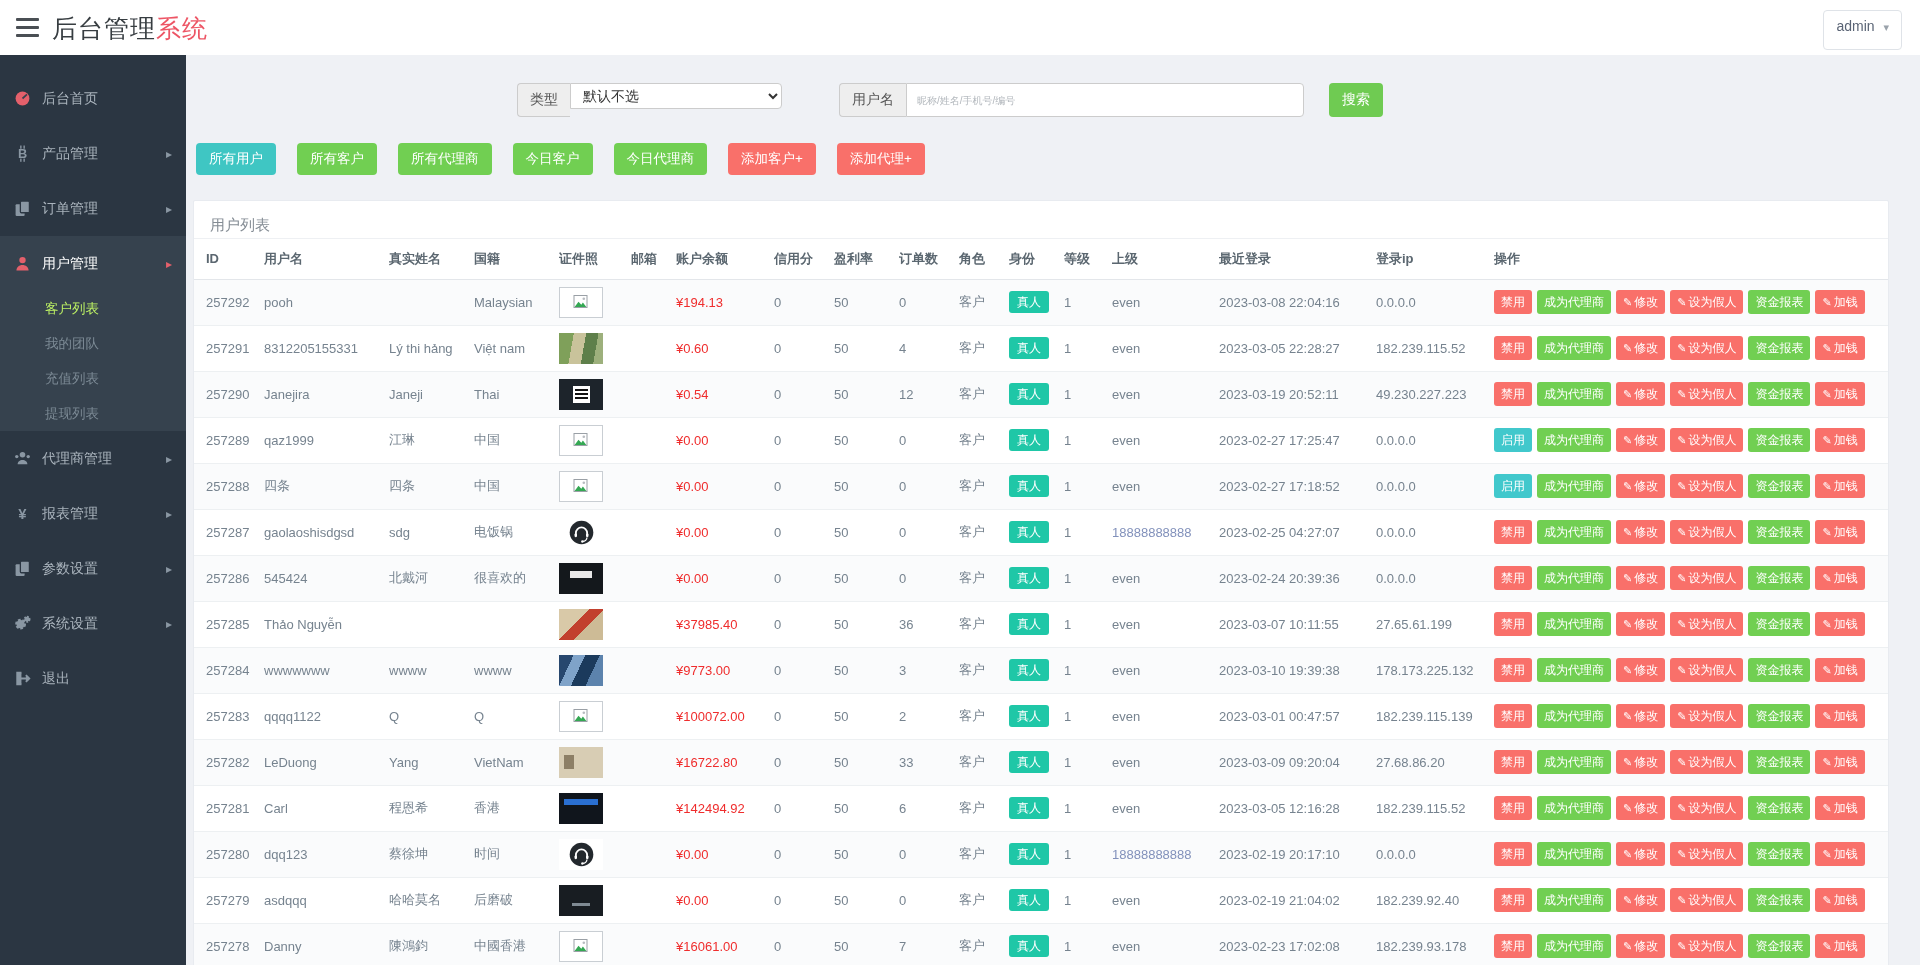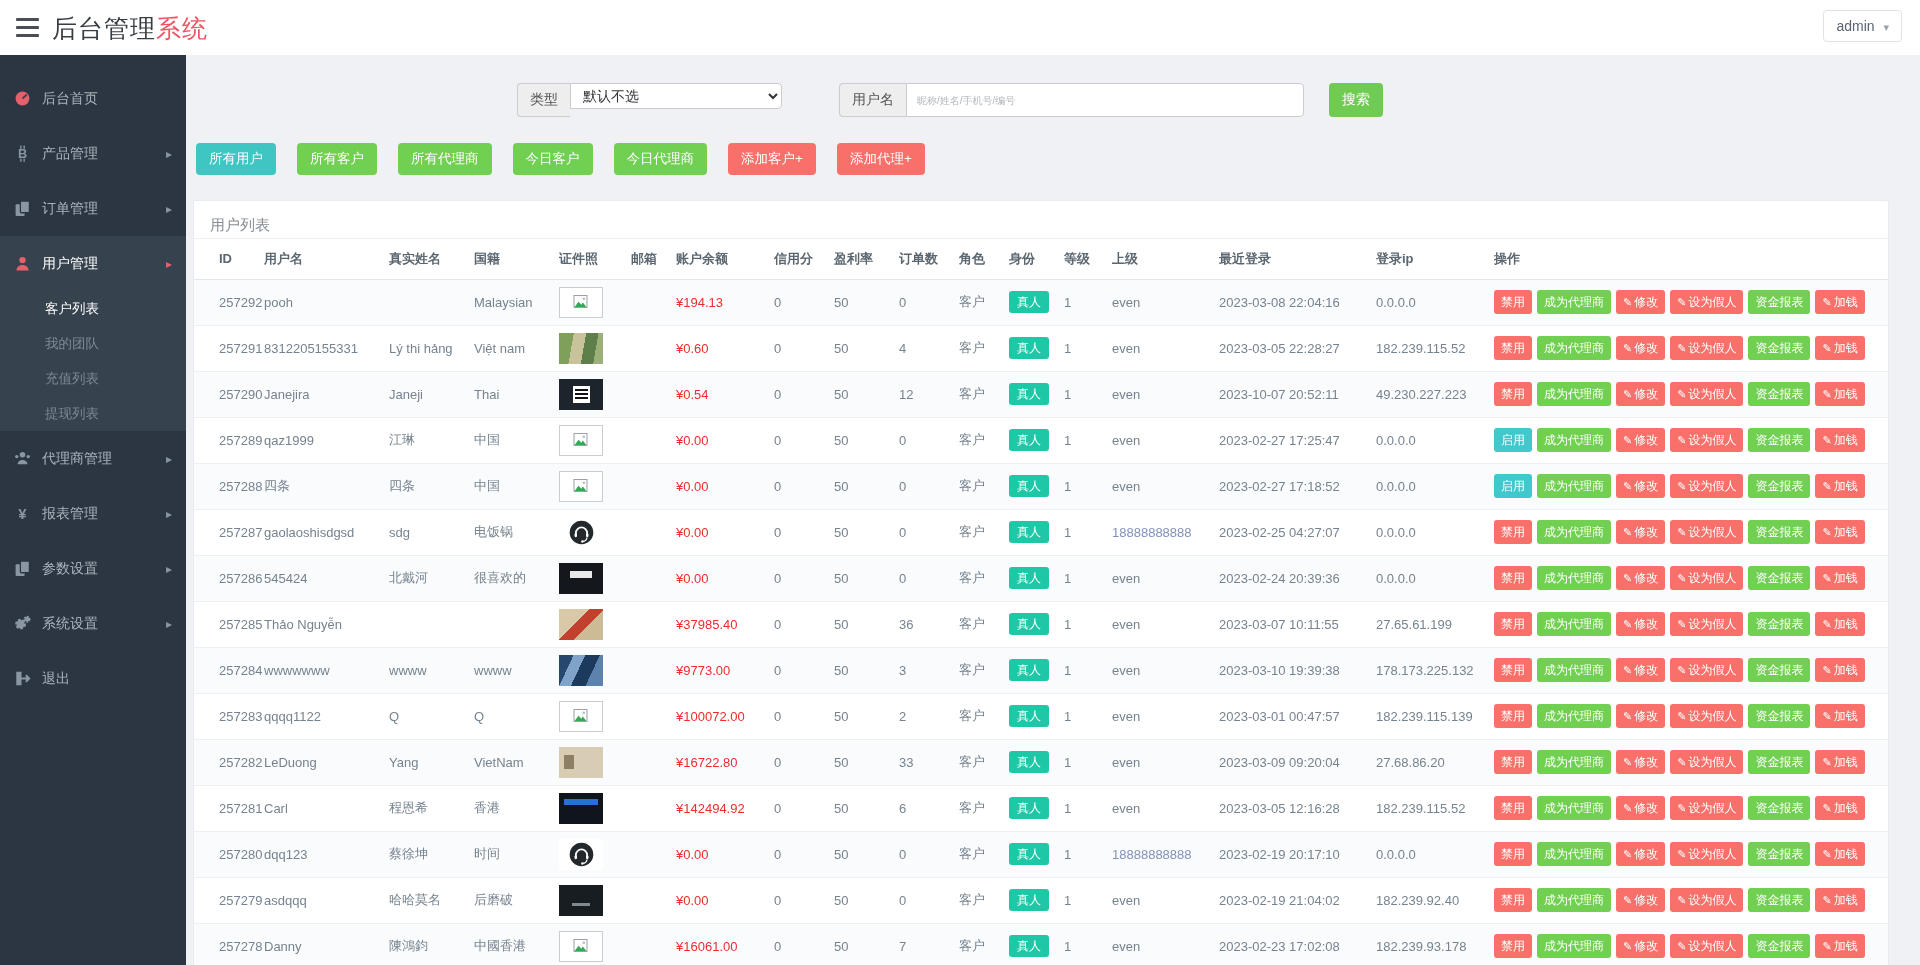--- a/index.html
+++ b/index.html
@@ -6,36 +6,36 @@
   html,body { width:1920px; height:965px; overflow:hidden;
     font-family:"Liberation Sans", sans-serif; background:#eff1f5; color:#76838f; }
   .page { position:relative; width:1920px; height:965px; overflow:hidden; }
 
   
   .topbar { position:absolute; top:0; left:0; width:1920px; height:55px; background:#fff; z-index:20; }
   .hamburger { position:absolute; left:16px; top:18px; width:23px; height:19px; cursor:pointer; }
   .hamburger i { display:block; width:23px; height:3px; background:#4a4f54; margin-bottom:5px; border-radius:1px; }
   .brand { position:absolute; left:52px; top:12px; font-size:25px; color:#373d41; letter-spacing:1px; }
   .brand .red { color:#ed5565;margin-top:38px; }
-  .adminbox { position:absolute; right:18px; top:10px; height:32px; padding:7px 12px; border:1px solid #dfe3e8;
+  .adminbox { position:absolute; right:18px; top:10px; height:40px; padding:7px 12px; border:1px solid #dfe3e8;
     border-radius:4px; font-size:14px; color:#5a6475; background:#fff; cursor:pointer; }
   .adminbox .caret { color:#9aa2ab; font-size:11px; margin-left:5px; }
 
   
   .sidebar { position:absolute; top:55px; left:0; bottom:0; width:186px; background:#2b3642; padding-top:16px; }
   .side-item { height:55px; display:flex; align-items:center; padding:0 14px; color:#aab4bd; font-size:14px; cursor:pointer; }
   .side-item .s-icon { width:17px; height:17px; margin-right:11px; color:#8a97a3; flex:none; }
   .side-item .s-icon svg { width:100%; height:100%; fill:currentColor; }
   .side-item.red-icon .s-icon { color:#e4606b; }
   .side-item.current { color:#fff; }
   .side-item .s-arrow { margin-left:auto; font-size:12px; color:#8a97a3; }
   .side-group { background:#36424e; }
   .side-group .s-arrow { color:#e4606b; }
   .sub-item { height:35px; line-height:35px; padding-left:45px; font-size:13.5px; color:#7c8a95; cursor:pointer; }
-  .sub-item.active { color:#ffffff; }
+  .sub-item.active { color:#bef264; }
 
   
   .main { position:absolute; top:55px; left:178px; right:0; bottom:0; }
 
   .filter-row { display:flex; align-items:center; margin:28px 0 0 307px; height:34px; }
   .igroup { display:flex; height:34px; }
   .iaddon { background:#eeeeee; border:1px solid #cccccc; border-right:none; color:#555;
     font-size:14px; display:flex; align-items:center; padding:0 12px; border-radius:4px 0 0 4px;margin-left:32px; }
   .igroup select { width:212px; height:26px; border:1px solid #ccc; border-radius:0 4px 4px 0;
     font-size:14px; color:#333; padding:0 8px; background:#fff; }
@@ -54,21 +54,21 @@
   .btn--red { background:#f9706a; }
 
   
   .panel { margin:25px 31px 0 15px; background:#fff; border:1px solid #e8ebf0; border-radius:2px; min-height:765px; }
   .panel-title { padding:15px 16px 3px 16px; font-size:15px; color:#848c94; border-bottom:1px solid #eef0f3; }
   table { width:100%; border-collapse:collapse; table-layout:fixed; }
   th { text-align:left; font-size:13px; color:#5b6770; font-weight:bold; height:40px;
     border-bottom:1px solid #e3e6ea; padding-right:6px; overflow:hidden; white-space:nowrap; }
   td { font-size:13px; color:#76838f; height:46px; border-bottom:1px solid #edf0f2;
     padding-right:6px; overflow:hidden; white-space:nowrap; vertical-align:middle; }
-  th:first-child, td:first-child { padding-left:25px; }
+  th:first-child, td:first-child { padding-left:12px; }
   tr.odd td { background:#fafbfc; }
   td.balance { color:#ef2d2d; }
   .badge-identity { display:inline-block; background:#1fc7a7; color:#fff; font-size:12px;
     padding:5px 8px; border-radius:3px; line-height:1; }
   td .parent-link { color:#8291bb; cursor:pointer; }
 
   
   .cert { display:inline-flex; width:44px; height:31px; align-items:center; justify-content:center; vertical-align:middle; }
   .cert--broken { background:#fff; border:1px solid #c9ced3; }
   .cert--broken svg { width:16px; height:16px; }
@@ -322,21 +322,21 @@
               <td><span class="cert cert--qr-dark"></span></td>
               <td></td>
               <td class="balance">¥0.54</td>
               <td>0</td>
               <td>50</td>
               <td>12</td>
               <td>客户</td>
               <td><span class="badge-identity">真人</span></td>
               <td>1</td>
               <td><span>even</span></td>
-              <td>2023-10-07 20:52:11</td>
+              <td>2023-03-19 20:52:11</td>
               <td>49.230.227.223</td>
               <td class="ops"><button class="btn-xs bx-red">禁用</button><button class="btn-xs bx-green">成为代理商</button><button class="btn-xs bx-red"><span class="pc">✎</span>修改</button><button class="btn-xs bx-red"><span class="pc">✎</span>设为假人</button><button class="btn-xs bx-green">资金报表</button><button class="btn-xs bx-red"><span class="pc">✎</span>加钱</button></td>
             </tr>
             <tr class="">
               <td>257289</td>
               <td>qaz1999</td>
               <td>江琳</td>
               <td>中国</td>
               <td><span class="cert cert--broken">
                   <svg viewBox="0 0 16 16">

